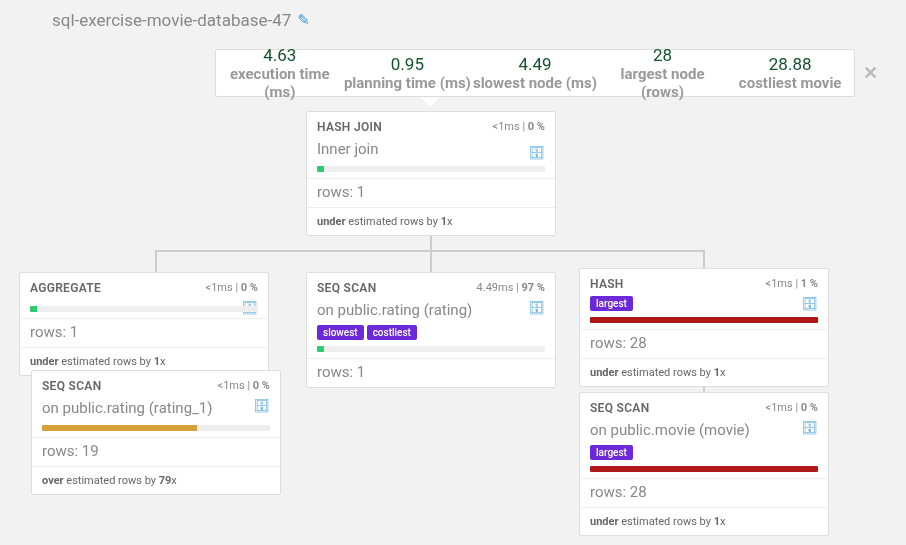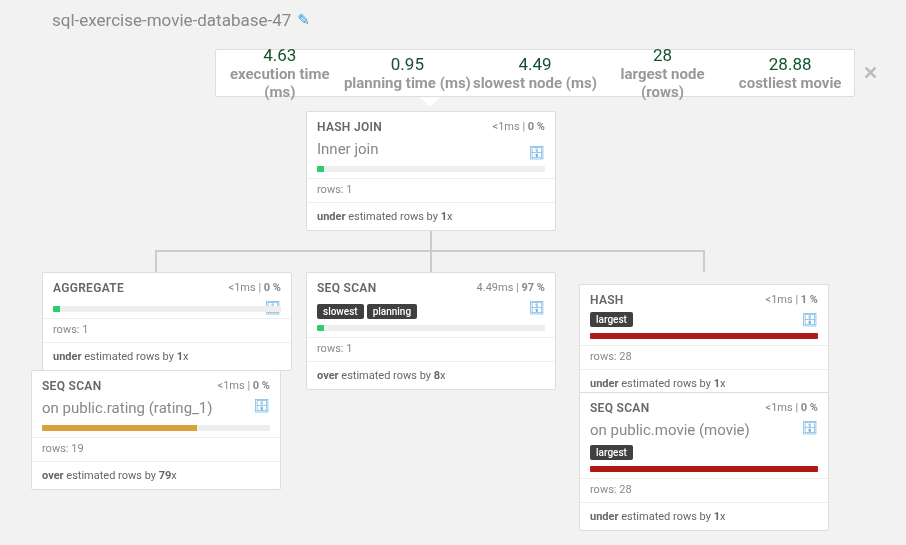--- a/index.html
+++ b/index.html
@@ -57,25 +57,25 @@
     display: flex; justify-content: space-between;
     padding: 8px 10px 3px 10px;
   }
   .node .hdr .op { font-weight: 600; color: #666; letter-spacing: .3px; font-size: 12px; }
   .node .hdr .stat2 { color: #888; font-size: 11px; }
   .node .body { padding: 2px 10px 6px 10px; position: relative; }
   .node .detail { color: #888; font-size: 15px; line-height: 1.4; }
   .dbicon { position: absolute; right: 10px; color: #3a9ad9; font-size: 13px; }
   .bar { height: 6px; background: #eee; border-radius: 1px; margin-top: 6px; position: relative; overflow: hidden; }
   .bar .fill { position: absolute; left:0; top:0; height:100%; }
-  .rowline { padding: 4px 10px 6px 10px; color: #888; font-size: 11px; border-top: 1px solid #eee; }
+  .rowline { padding: 4px 10px 6px 10px; color: #888; font-size: 15px; border-top: 1px solid #eee; }
   .est { padding: 7px 10px; color: #666; font-size: 11px; border-top: 1px solid #eee; }
   .badge {
     display: inline-block;
-    background: #404040;
+    background: #6d28d9;
     color: #fff;
     font-size: 10px;
     padding: 2px 6px;
     border-radius: 2px;
     margin-right: 3px;
     font-weight: 500;
   }
   .connector { position:absolute; background:#ccc; }
 </style>
 </head>
@@ -127,21 +127,21 @@
     <span class="dbicon" style="top:8px;">🗄</span>
     <div class="detail"><span>Inner</span><span> join</span></div>
     <div class="bar">
         <div class="fill" style="width: 3%; background: rgb(46, 204, 113);"></div>
       </div>
   </div>
   <div class="rowline"><span>rows: </span><span>1</span></div>
   <div class="est"><b>under</b><span> estimated rows by </span><b>1</b><span>x</span></div>
 </div>
 
-<div class="node" style="top:272px; left:42px;">
+<div class="node" style="top:272px; left:19px;">
   <div class="hdr">
     <span class="op">AGGREGATE</span>
     <span class="stat2"><span>&lt;1ms</span> | <b>0 %</b></span>
   </div>
   <div class="body">
     <span class="dbicon" style="top:2px;">🗄</span>
     <div class="bar">
         <div class="fill" style="width: 3%; background: rgb(46, 204, 113);"></div>
       </div>
   </div>
@@ -165,32 +165,32 @@
   <div class="est"><b>over</b><span> estimated rows by </span><b>79</b><span>x</span></div>
 </div>
 
 <div class="node" style="top:272px; left:306px;">
   <div class="hdr">
     <span class="op">SEQ SCAN</span>
     <span class="stat2"><span>4.49ms</span> | <b>97 %</b></span>
   </div>
   <div class="body">
     <span class="dbicon" style="top:2px;">🗄</span>
+    <div class="detail"><span>on </span><span>public.rating (rating)</span></div>
     <div style="margin-top:4px;">
-      <span class="badge">slowest</span><span class="badge">planning</span>
+      <span class="badge">slowest</span><span class="badge">costliest</span>
     </div>
     <div class="bar">
         <div class="fill" style="width: 3%; background: rgb(46, 204, 113);"></div>
       </div>
   </div>
   <div class="rowline"><span>rows: </span><span>1</span></div>
-  <div class="est"><b>over</b><span> estimated rows by </span><b>8</b><span>x</span></div>
-</div>
-
-<div class="node" style="top:284px; left:579px;">
+</div>
+
+<div class="node" style="top:268px; left:579px;">
   <div class="hdr">
     <span class="op">HASH</span>
     <span class="stat2"><span>&lt;1ms</span> | <b>1 %</b></span>
   </div>
   <div class="body">
     <span class="dbicon" style="top:2px;">🗄</span>
     <div style="margin-top:0;">
       <span class="badge">largest</span>
     </div>
     <div class="bar">

